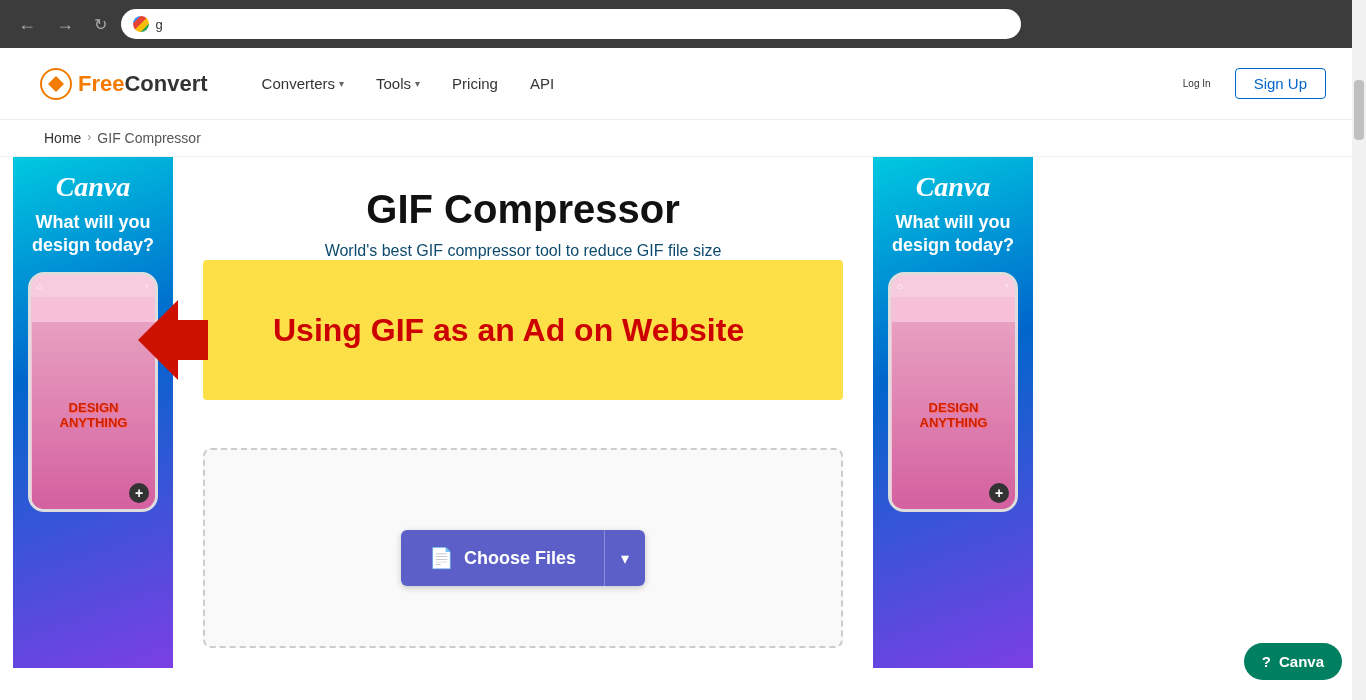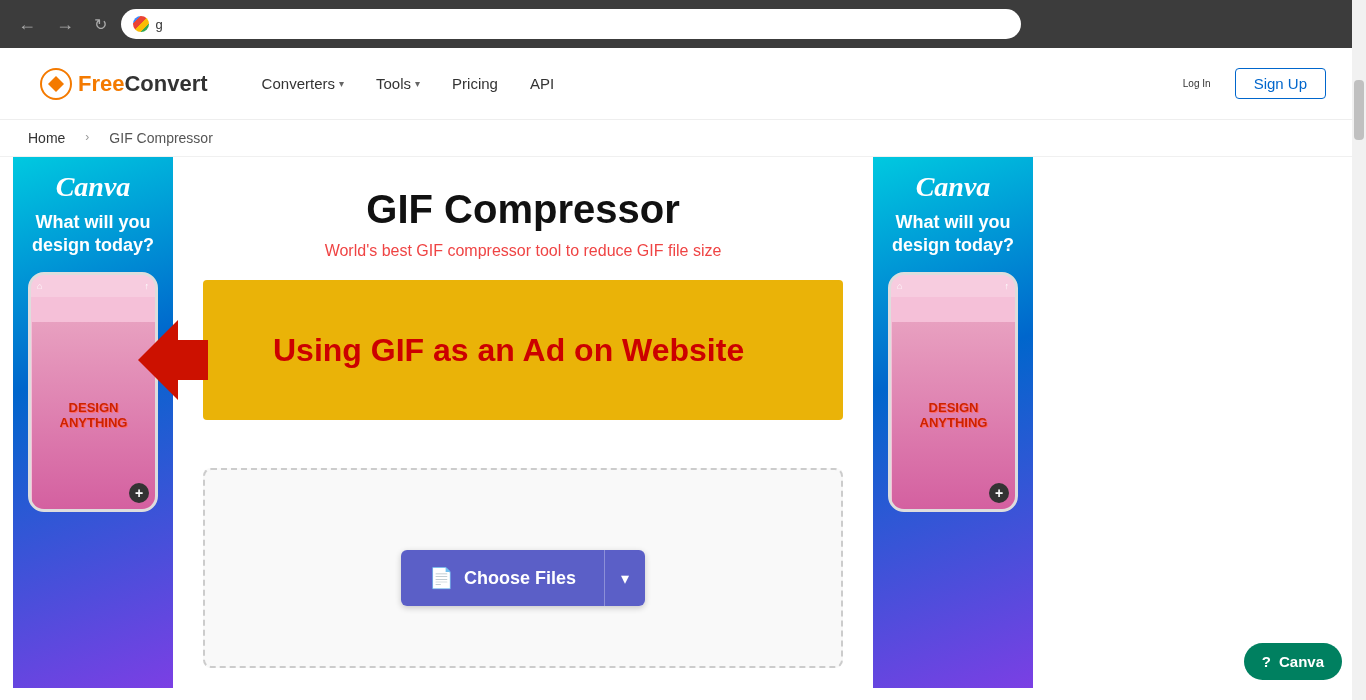--- a/index.html
+++ b/index.html
@@ -137,23 +137,23 @@
       color: #0066cc;
       border: 1.5px solid #0066cc;
       border-radius: 4px;
       padding: 6px 18px;
       cursor: pointer;
       background: none;
     }
 
     
     .breadcrumb {
-      padding: 10px 28px;
-      display: flex;
-      gap: 20px;
+      padding: 10px 44px;
+      display: flex;
+      gap: 6px;
       font-size: 14px;
       color: #555;
       border-bottom: 1px solid #f0f0f0;
     }
     .breadcrumb-sep {
       color: #999;
       font-size: 12px;
     }
     .breadcrumb-link {
       color: #333;
@@ -262,29 +262,28 @@
 
     .page-title-h1 {
       font-size: 40px;
       font-weight: 800;
       color: #111;
       margin-bottom: 10px;
       text-align: center;
     }
     .page-subtitle {
       font-size: 16px;
-      color: #ef4444;
-      margin-bottom: 20px;
+      color: #0c4a6e;
       text-align: center;
     }
 
     
     .ad-banner {
       width: 100%;
-      background: #eab308;
+      background: #fde047;
       border-radius: 4px;
       padding: 20px 20px 20px 70px;
       position: relative;
       margin-bottom: 24px;
       min-height: 140px;
       display: flex;
       align-items: center;
     }
     .ad-banner-text {
       font-size: 32px;

